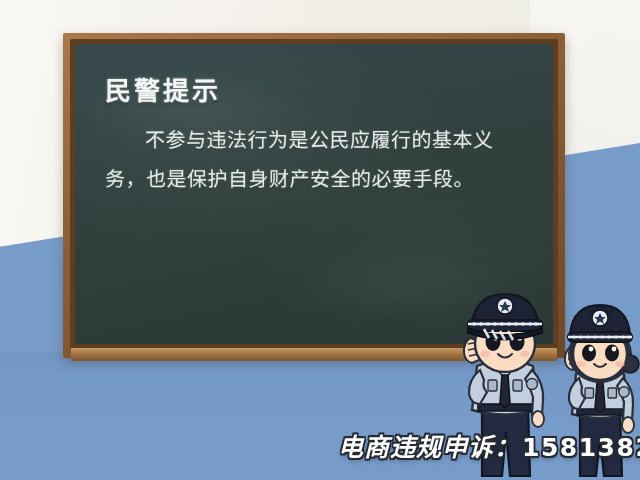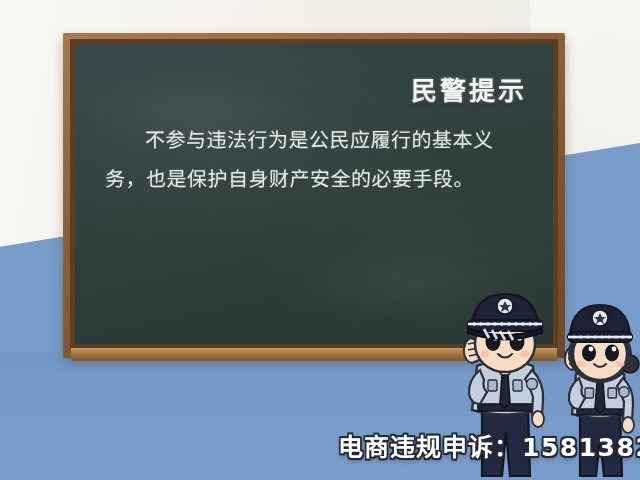--- a/index.html
+++ b/index.html
@@ -130,21 +130,21 @@
   .board-content {
     position: absolute;
     left: 30px;
     top: 20px;
     right: 26px;
     bottom: 14px;
     color: #e9eeec;
     text-shadow: 0 0 2px rgba(255,255,255,0.34), 0 1px 2px rgba(0,0,0,0.30);
   }
   .board-title {
-    text-align: right;
+    text-align: left;
     font-size: 26px;
     font-weight: bold;
     letter-spacing: 3px;
     margin: 6px 0 14px 0;
     color: #f2f6f4;
     text-shadow: 0 0 3px rgba(255,255,255,0.45), 0 2px 3px rgba(0,0,0,0.35);
   }
   .board-para {
     font-size: 20px;
     line-height: 39px;
@@ -173,21 +173,21 @@
     letter-spacing: 1px;
     color: #ffffff;
     white-space: nowrap;
     text-shadow:
       -1.6px -1.6px 0 #262b33, 1.6px -1.6px 0 #262b33,
       -1.6px  1.6px 0 #262b33, 1.6px  1.6px 0 #262b33,
        0px -1.8px 0 #262b33,  0px 1.8px 0 #262b33,
       -1.8px 0px 0 #262b33,  1.8px 0px 0 #262b33,
        0 3px 5px rgba(25,30,40,0.45);
   }
-  .caption .cap-label { margin-right: 2px; }
+  .caption .cap-label { margin-right: 2px; font-style: italic; }
   .caption .cap-phone { letter-spacing: 1.5px; }
 </style>
 </head>
 <body>
 
 <div id="stage">
 
   <div class="bg-wall"></div>
   <div class="wall-sheen"></div>
   <div class="bg-floor"></div>

